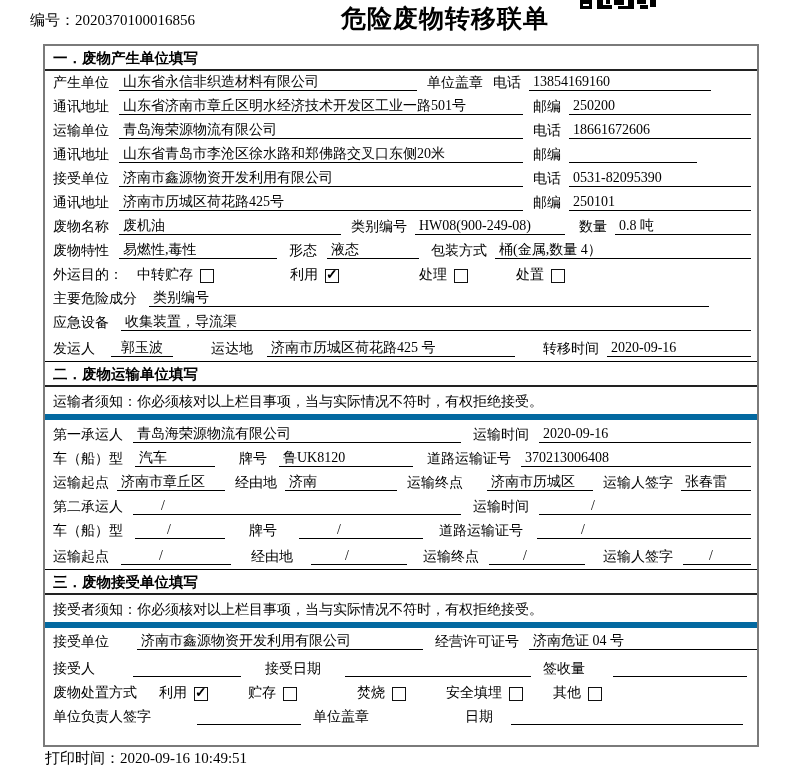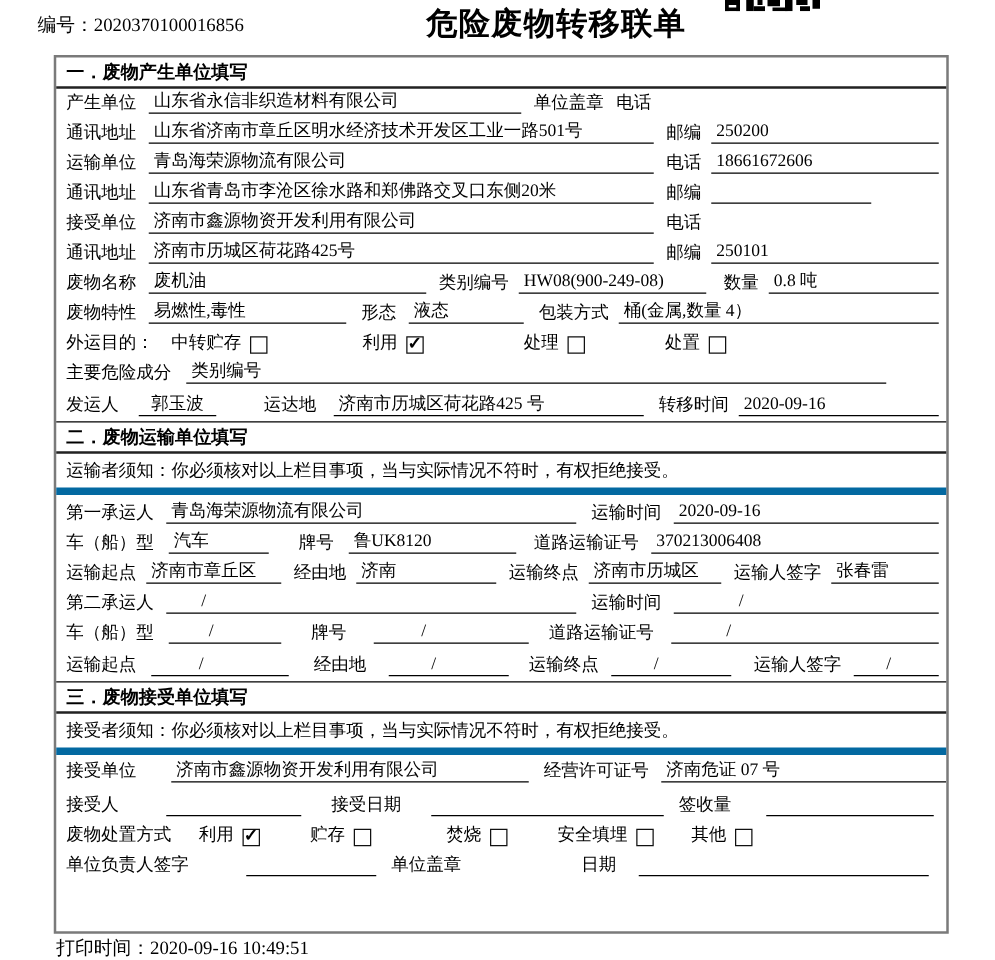--- a/index.html
+++ b/index.html
@@ -64,20 +64,21 @@
 
     <div class="sec-head">一．废物产生单位填写</div>
 
     <div class="row">
       <span class="lbl" style="width:66px">产生单位</span>
       <span class="val" style="width:298px">山东省永信非织造材料有限公司</span>
       <span class="lbl" style="margin-left:10px">单位盖章</span>
       <span class="grow sp"></span>
       <span class="rgroup">
           <span class="lbl">电话</span>
+          <span class="val">13854169160</span>
         </span>
     </div>
 
     <div class="row">
       <span class="lbl" style="width:66px">通讯地址</span>
       <span class="val grow">山东省济南市章丘区明水经济技术开发区工业一路501号</span>
       <span class="rgroup">
           <span class="lbl">邮编</span>
           <span class="val">250200</span>
         </span>
@@ -100,20 +101,21 @@
           <span class="val" style="flex:0 0 128px"></span>
           <span class="grow sp"></span>
         </span>
     </div>
 
     <div class="row">
       <span class="lbl" style="width:66px">接受单位</span>
       <span class="val grow">济南市鑫源物资开发利用有限公司</span>
       <span class="rgroup">
           <span class="lbl">电话</span>
+          <span class="val">0531-82095390</span>
         </span>
     </div>
 
     <div class="row">
       <span class="lbl" style="width:66px">通讯地址</span>
       <span class="val grow">济南市历城区荷花路425号</span>
       <span class="rgroup">
           <span class="lbl">邮编</span>
           <span class="val">250101</span>
         </span>
@@ -144,39 +146,43 @@
         <span class="cb" data-checked="false"></span>
         </span>
       <span class="opt" style="margin-left:76px">
         <span class="optlbl">利用</span>
         <span class="cb" data-checked="true"></span>
         </span>
       <span class="opt" style="margin-left:80px">
         <span class="optlbl">处理</span>
         <span class="cb" data-checked="false"></span>
         </span>
-      <span class="opt" style="margin-left:64px">
+      <span class="opt" style="margin-left:48px">
         <span class="optlbl">处置</span>
         <span class="cb" data-checked="false"></span>
         </span>
     </div>
 
     <div class="row">
       <span class="lbl">主要危险成分</span>
       <span class="val grow" style="margin-left:12px;margin-right:42px">类别编号</span>
     </div>
 
 
+    <div class="row">
+      <span class="lbl">应急设备</span>
+      <span class="val grow" style="margin-left:12px">收集装置，导流渠</span>
+    </div>
 
     <div class="row h26">
       <span class="lbl">发运人</span>
       <span class="val" style="width:62px;margin-left:16px;text-align:center">郭玉波</span>
       <span class="lbl" style="margin-left:38px">运达地</span>
       <span class="val" style="width:248px;margin-left:14px">济南市历城区荷花路425 号</span>
-      <span class="lbl" style="margin-left:12px">转移时间</span>
+      <span class="lbl" style="margin-left:28px">转移时间</span>
       <span class="val grow" style="margin-left:8px">2020-09-16</span>
     </div>
 
     <div class="sec-head bt">二．废物运输单位填写</div>
     <div class="notice">运输者须知：你必须核对以上栏目事项，当与实际情况不符时，有权拒绝接受。</div>
 
     <div class="row h26" style="height:27px">
       <span class="lbl">第一承运人</span>
       <span class="val" style="width:328px;margin-left:10px">青岛海荣源物流有限公司</span>
       <span class="lbl" style="margin-left:12px">运输时间</span>
@@ -191,21 +197,21 @@
       <span class="lbl" style="margin-left:14px">道路运输证号</span>
       <span class="val grow" style="margin-left:10px">370213006408</span>
     </div>
 
     <div class="row">
       <span class="lbl">运输起点</span>
       <span class="val" style="width:108px;margin-left:8px">济南市章丘区</span>
       <span class="lbl" style="margin-left:10px">经由地</span>
       <span class="val" style="width:112px;margin-left:8px">济南</span>
       <span class="lbl" style="margin-left:10px">运输终点</span>
-      <span class="val" style="width:106px;margin-left:8px">济南市历城区</span>
+      <span class="val" style="width:106px;margin-left:24px">济南市历城区</span>
       <span class="lbl" style="margin-left:10px">运输人签字</span>
       <span class="val grow" style="margin-left:8px">张春雷</span>
     </div>
 
     <div class="row">
       <span class="lbl">第二承运人</span>
       <span class="val" style="width:328px;margin-left:10px;text-indent:24px">/</span>
       <span class="lbl" style="margin-left:12px">运输时间</span>
       <span class="val grow" style="margin-left:10px;text-indent:48px">/</span>
     </div>
@@ -230,21 +236,21 @@
       <span class="val grow" style="margin-left:10px;text-indent:22px">/</span>
     </div>
 
     <div class="sec-head bt">三．废物接受单位填写</div>
     <div class="notice">接受者须知：你必须核对以上栏目事项，当与实际情况不符时，有权拒绝接受。</div>
 
     <div class="row h26">
       <span class="lbl">接受单位</span>
       <span class="val" style="width:286px;margin-left:28px">济南市鑫源物资开发利用有限公司</span>
       <span class="lbl" style="margin-left:12px">经营许可证号</span>
-      <span class="val" style="width:228px;margin-left:10px">济南危证 07 号</span>
+      <span class="val" style="width:228px;margin-left:10px">济南危证 04 号</span>
       <span class="grow sp"></span>
     </div>
 
     <div class="row h26" style="height:27px">
       <span class="lbl">接受人</span>
       <span class="val" style="width:108px;margin-left:38px"></span>
       <span class="lbl" style="margin-left:24px">接受日期</span>
       <span class="val" style="width:186px;margin-left:24px"></span>
       <span class="lbl" style="margin-left:12px">签收量</span>
       <span class="val" style="width:134px;margin-left:28px"></span>

